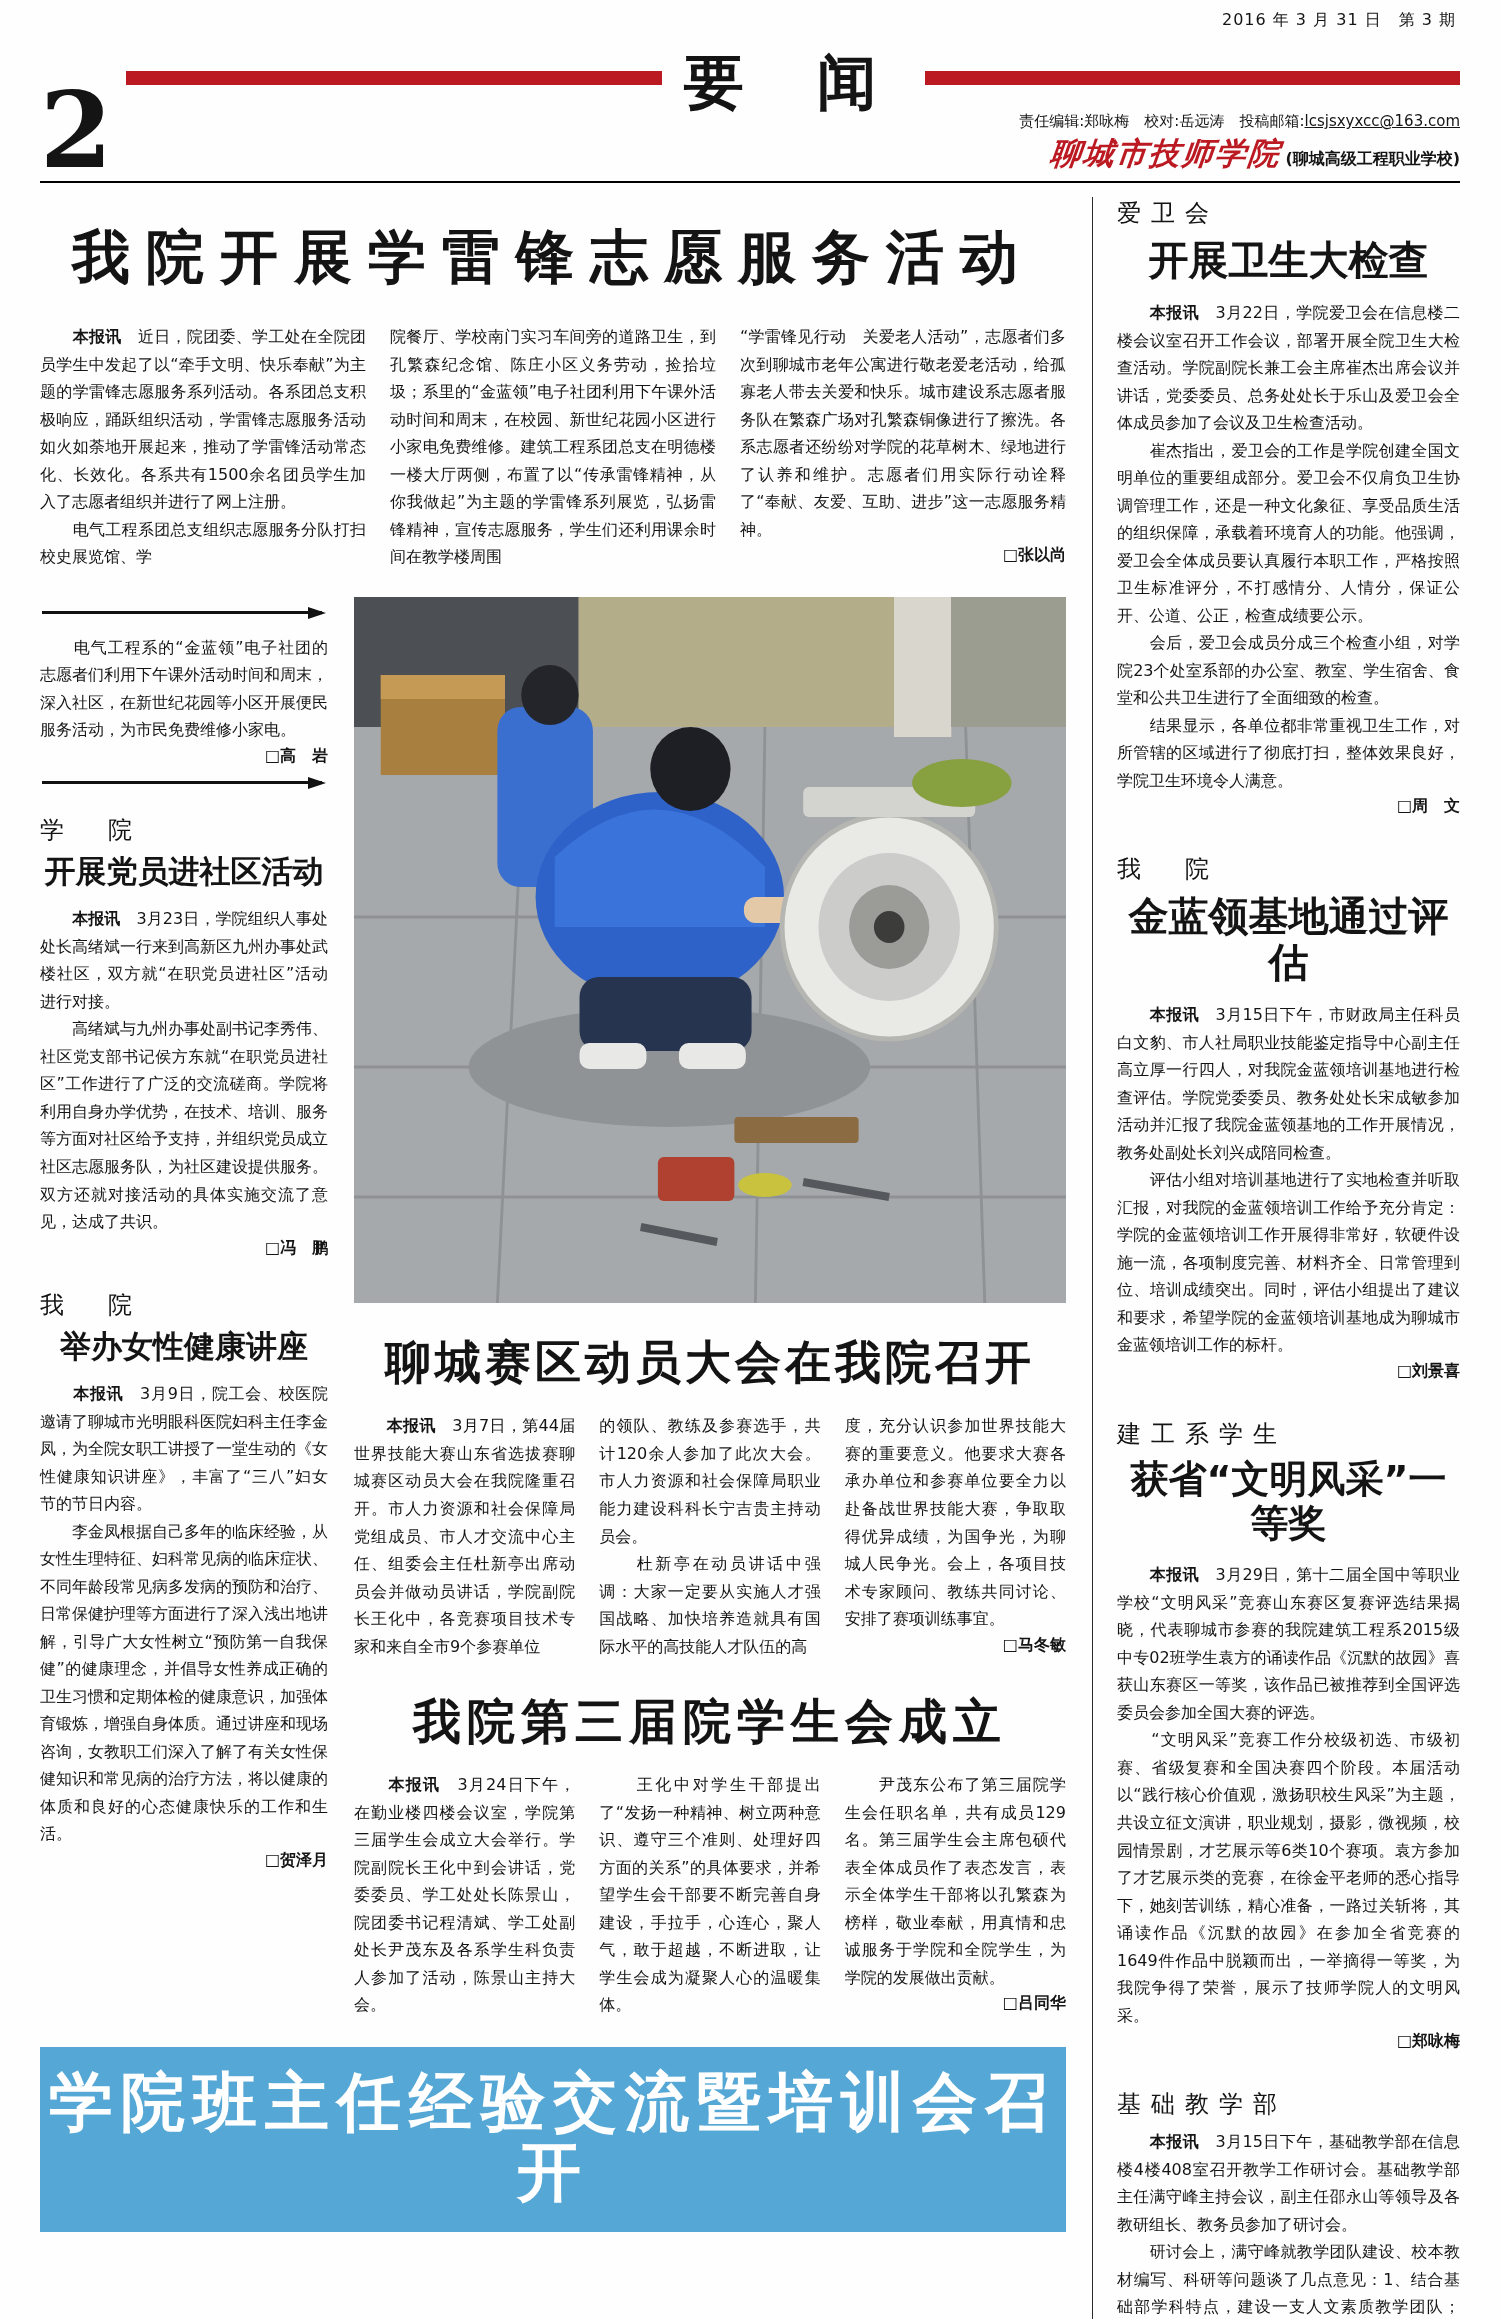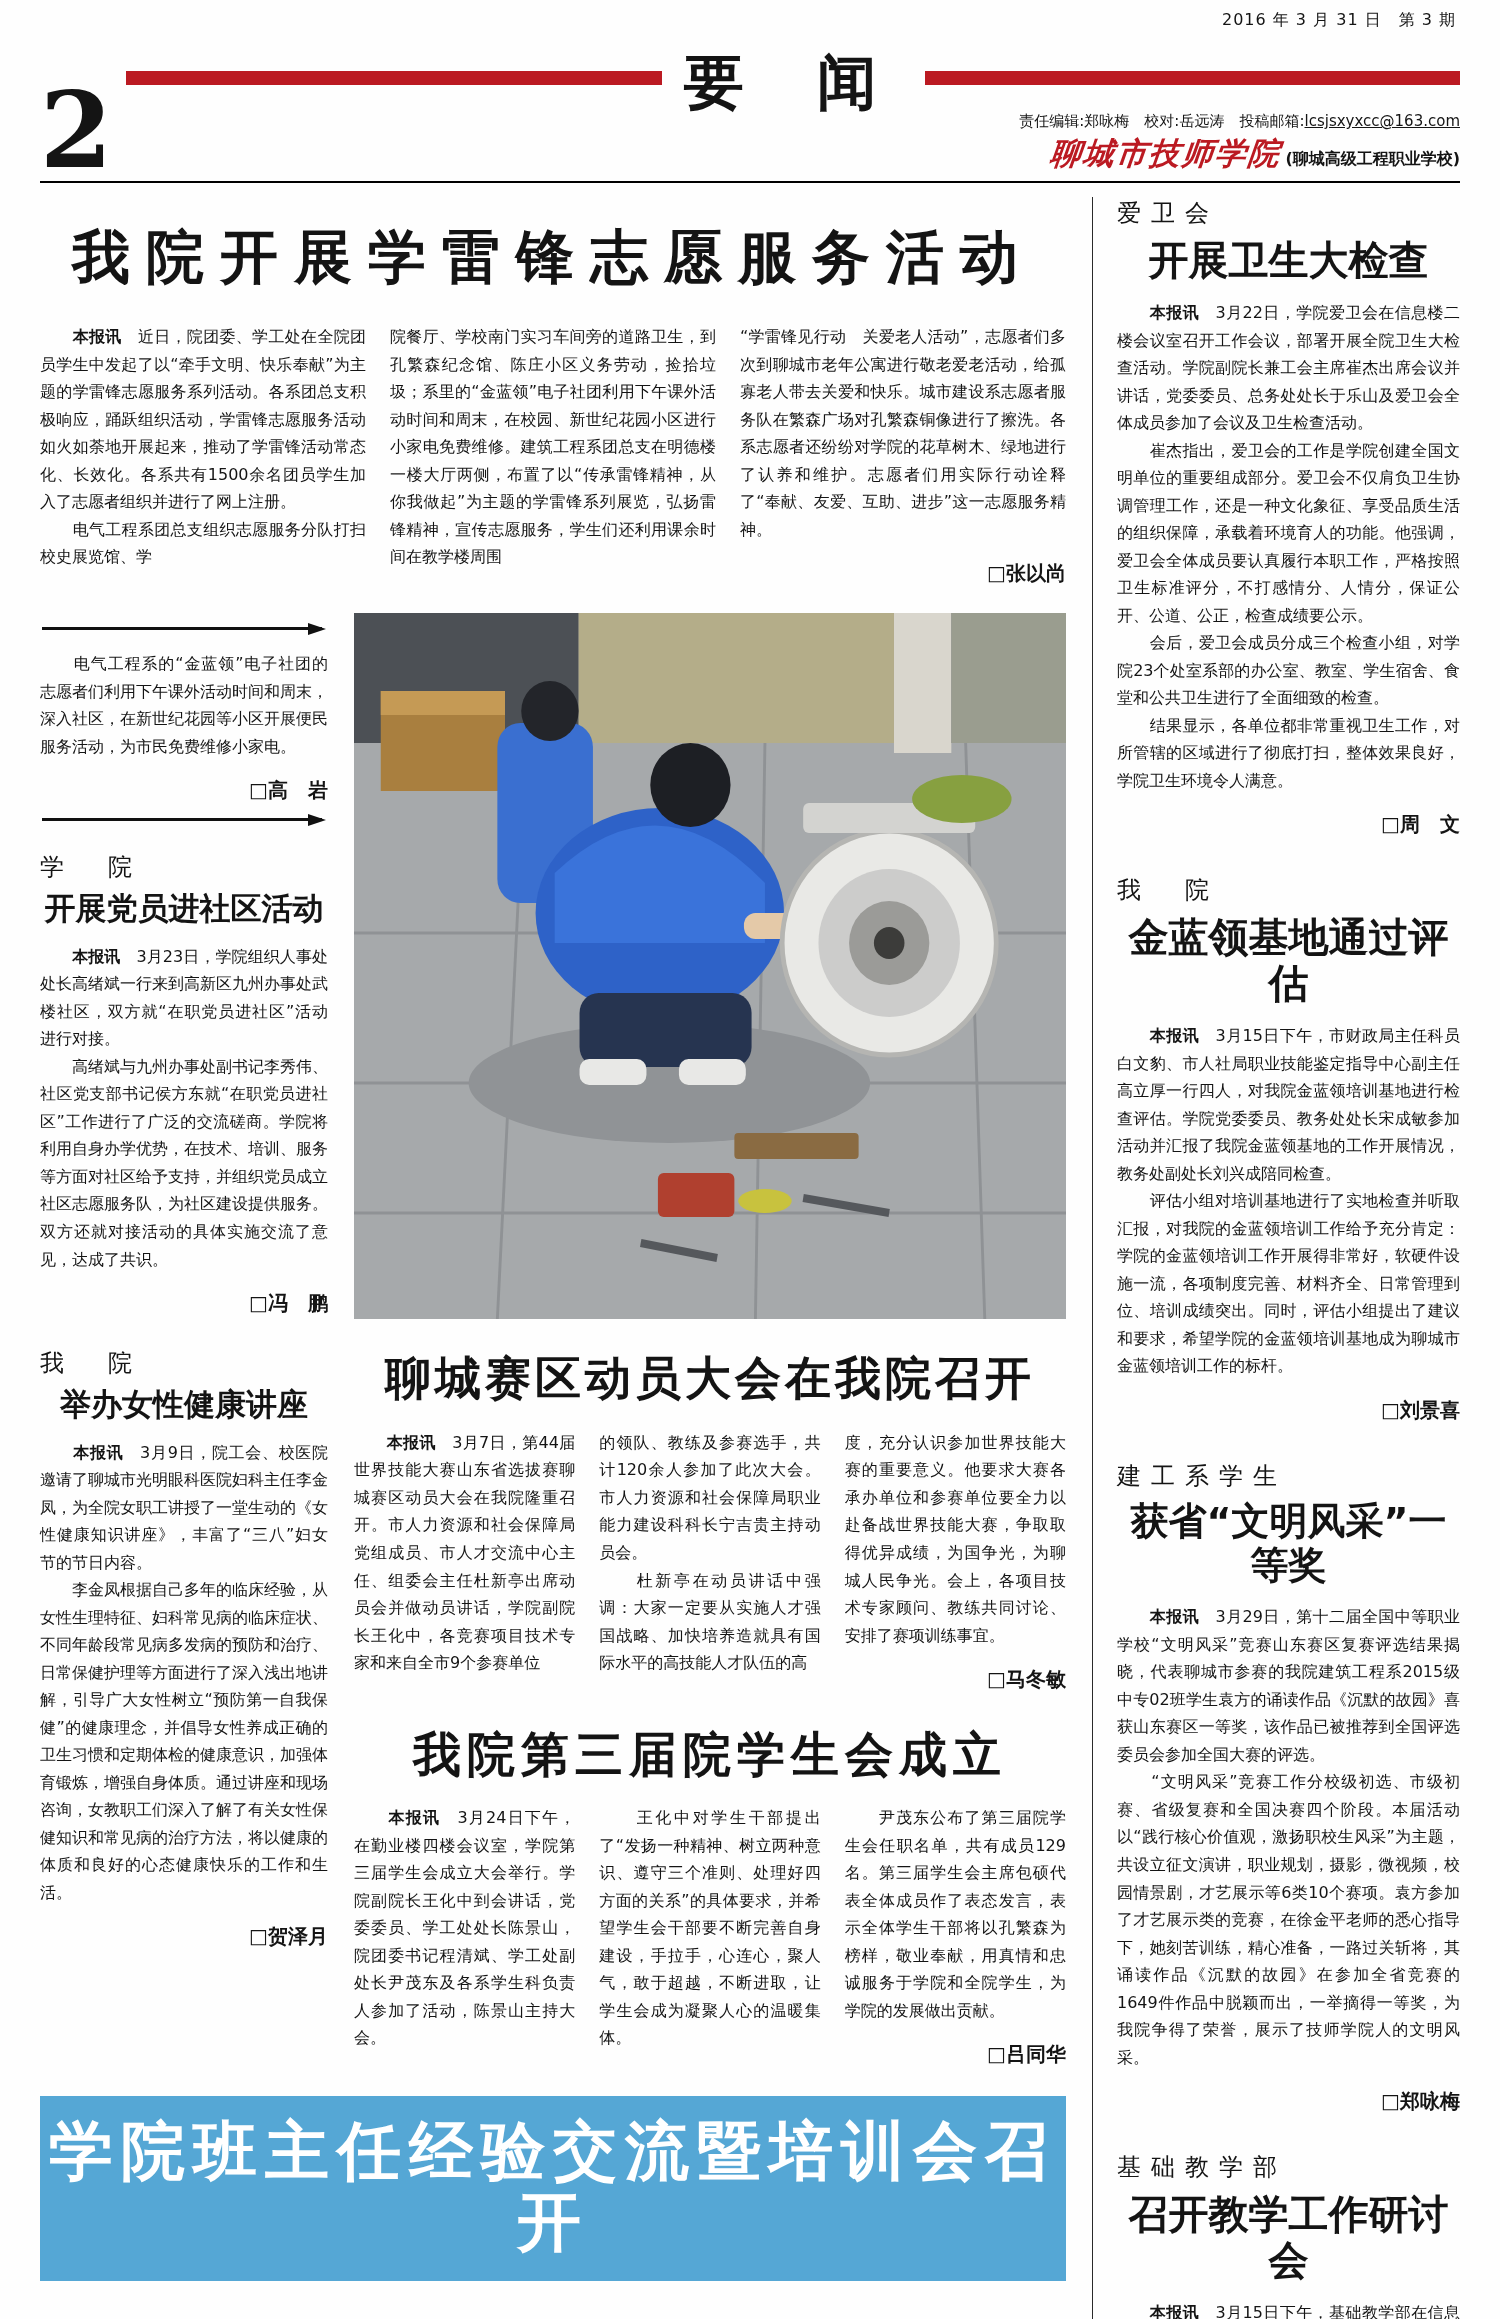--- a/index.html
+++ b/index.html
@@ -34,21 +34,21 @@
     color:var(--accent-red);font-size:31px;letter-spacing:2px;transform:skewX(-6deg);
   }
   .masthead-sub{font-size:16px;font-weight:bold;}
   
   .layout{display:flex;margin-top:14px;}
   .main{width:1052px;flex:none;padding-right:26px;}
   .sidebar{flex:1;border-left:1px solid #2a2a2a;padding-left:24px;}
   
   .body-text p{font-size:16px;line-height:1.72;text-align:justify;text-justify:inter-ideograph;}
   .body-text b{font-weight:bold;}
-  .byline{text-align:right;font-size:20px;font-weight:bold;margin-top:17px;}
+  .byline{text-align:right;font-size:16px;font-weight:bold;margin-top:2px;}
   .kicker{text-align:left;font-size:24px;letter-spacing:10px;margin-bottom:8px;}
   .art-headline{text-align:center;font-weight:900;line-height:1.15;margin-bottom:16px;}
   
   .lead-headline{
     text-align:center;font-size:58px;font-weight:900;letter-spacing:16px;
     white-space:nowrap;margin:22px 0 26px 0;
   }
   .col-row{display:flex;gap:24px;}
   .col-row .col{flex:1;min-width:0;}
   
@@ -277,21 +277,20 @@
         <h2 class="art-headline">获省“文明风采”一等奖</h2>
         <div class="body-text">
             <p><b>　　本报讯</b>　3月29日，第十二届全国中等职业学校“文明风采”竞赛山东赛区复赛评选结果揭晓，代表聊城市参赛的我院建筑工程系2015级中专02班学生袁方的诵读作品《沉默的故园》喜获山东赛区一等奖，该作品已被推荐到全国评选委员会参加全国大赛的评选。</p>
             <p>　　“文明风采”竞赛工作分校级初选、市级初赛、省级复赛和全国决赛四个阶段。本届活动以“践行核心价值观，激扬职校生风采”为主题，共设立征文演讲，职业规划，摄影，微视频，校园情景剧，才艺展示等6类10个赛项。袁方参加了才艺展示类的竞赛，在徐金平老师的悉心指导下，她刻苦训练，精心准备，一路过关斩将，其诵读作品《沉默的故园》在参加全省竞赛的1649件作品中脱颖而出，一举摘得一等奖，为我院争得了荣誉，展示了技师学院人的文明风采。</p>
           </div>
         <div class="byline">□郑咏梅</div>
       </div>
 
       <div class="side-article">
         <div class="kicker">基础教学部</div>
-        <h2 class="art-headline">召开教学工作研讨会</h2>
         <div class="body-text">
             <p><b>　　本报讯</b>　3月15日下午，基础教学部在信息楼4楼408室召开教学工作研讨会。基础教学部主任满守峰主持会议，副主任邵永山等领导及各教研组长、教务员参加了研讨会。</p>
             <p>　　研讨会上，满守峰就教学团队建设、校本教材编写、科研等问题谈了几点意见：1、结合基础部学科特点，建设一支人文素质教学团队；2、校本教材编写一定要符合职业教育特点和本校的实际情况；3、鼓励更多的教师参与科研课题研究；4、教学模式、教学方法要破除固化、僵化，要多样化。邵永山从科研课题建设争取再创佳绩；各学科组要积极摸索全面推进人文素质教育的路子，切实提升学生素质和教师职业认同感，尽早建设一支优秀人文素质教学团队等方面做了总结发言。与会人员结合各自思想和工作实际谈了自己的认识并进行了研讨、交流。</p>
           </div>
 
       </div>
 
     </div>
   </div>
 </div>

